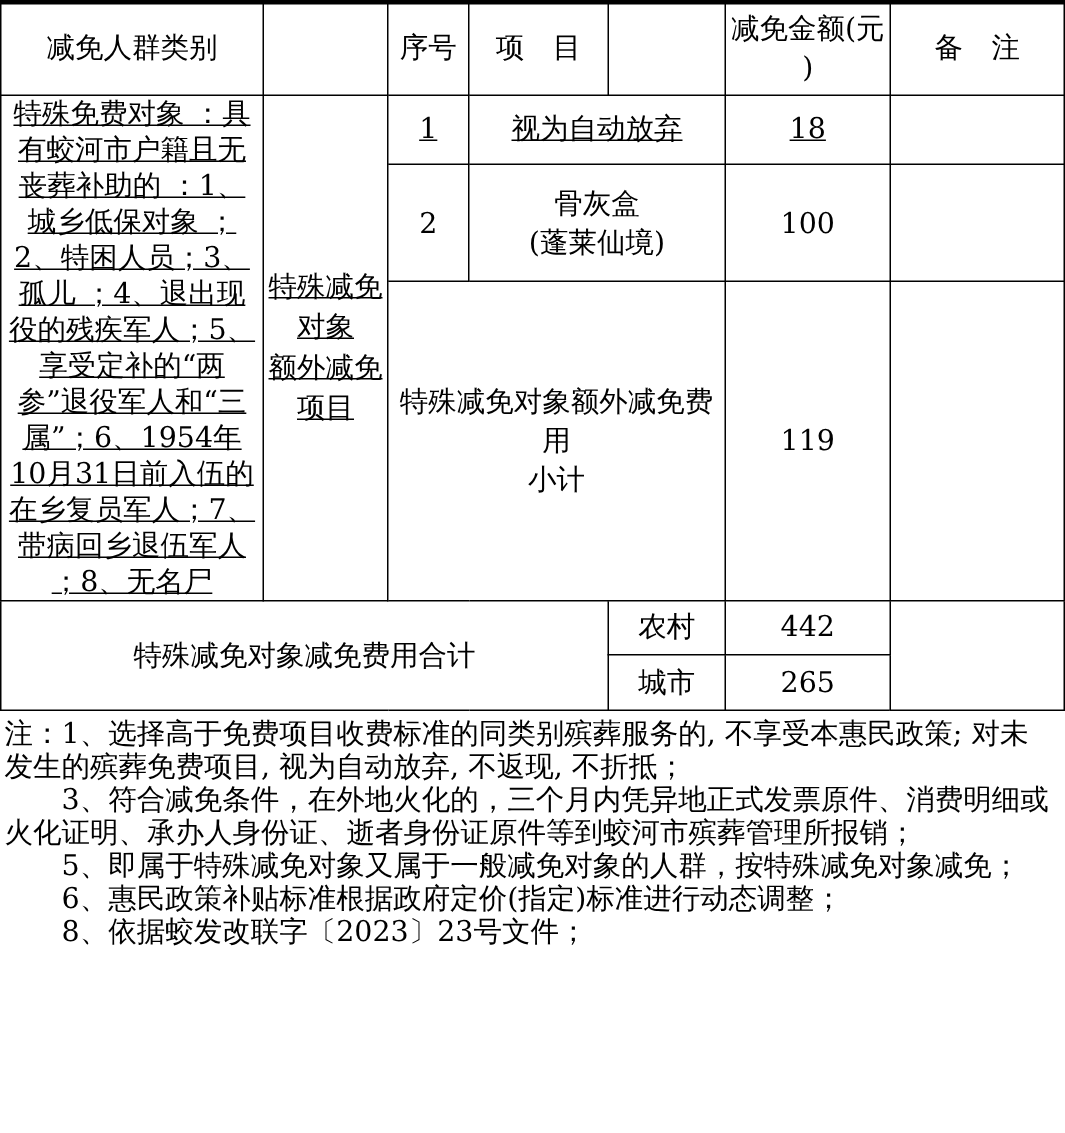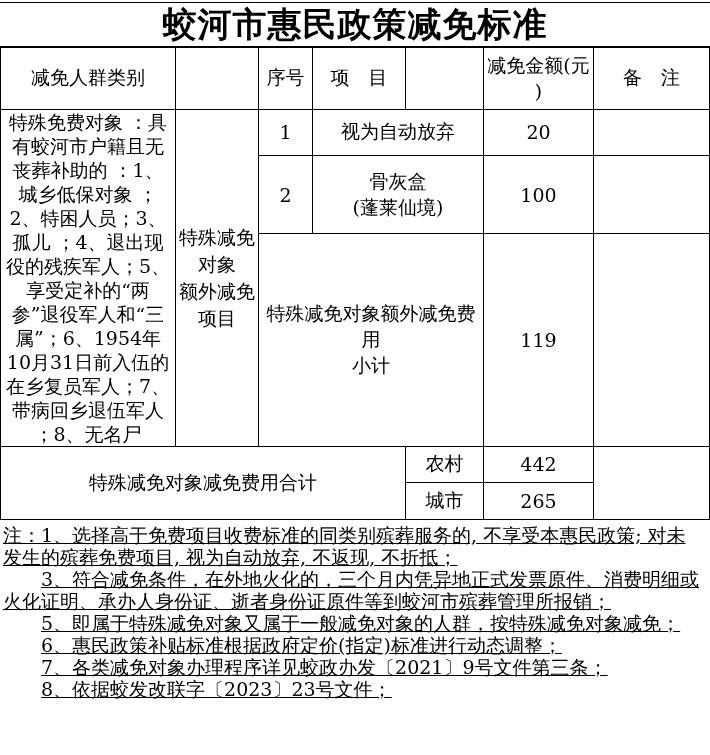--- a/index.html
+++ b/index.html
@@ -25,47 +25,46 @@
     border-top:2px solid #000;
   }
   table.policy-table td{
     border:1px solid #000;
     padding:0 2px;
     font-size:19px;
     text-align:center;vertical-align:middle;
     overflow:hidden;
   }
   tr.header-row{height:62px;}
-  tr.r1{height:42px;}
+  tr.r1{height:42px;text-decoration:underline;}
   tr.r2{height:70px;}
   tr.r3{height:191px;}
   tr.r4{height:36px;}
   tr.r5{height:37px;}
   td.left-head{text-align:left;padding-left:4px;margin-top:16px;}
   td.pop{
     text-align:left;vertical-align:middle;
     font-size:18px;line-height:24px;padding:2px 3px;
   }
   td.pre{white-space:pre-line;}
   td.group{line-height:27px;font-size:19px;}
   td.amount-head{line-height:26px;}
   .notes{
     padding:4px 6px 0 3px;
     font-size:19px;line-height:22px;
   }
-  .notes p{margin:0;padding:0;text-decoration:underline;}
+  .notes p{margin:0;padding:0;}
   .notes p.indent{text-indent:2em;}
 </style>
 </head>
 <body>
 
 <div class="page">
   <div class="top-rule"></div>
 
-  <h1 class="title">蛟河市惠民政策减免标准</h1>
 
   <table class="policy-table">
     <colgroup>
       <col style="width:175px">
       <col style="width:83px">
       <col style="width:54px">
       <col style="width:93px">
       <col style="width:78px">
       <col style="width:110px">
       <col style="width:116px">
@@ -83,21 +82,21 @@
       </tr>
 
       <tr class="r1">
         <td class="pop" rowspan="3">特殊免费对象 ：具有蛟河市户籍且无丧葬补助的 ：1、城乡低保对象 ；2、特困人员；3、孤儿 ；4、退出现役的残疾军人；5、享受定补的“两参”退役军人和“三属”；6、1954年10月31日前入伍的在乡复员军人；7、带病回乡退伍军人 ；8、无名尸</td>
         <td class="pre group" rowspan="3">特殊减免
 对象
 额外减免
 项目</td>
         <td>1</td>
         <td colspan="2">视为自动放弃</td>
-        <td>20</td>
+        <td>18</td>
         <td></td>
       </tr>
 
       <tr class="r2">
         <td>2</td>
         <td class="pre" colspan="2">骨灰盒
 (蓬莱仙境)</td>
         <td>100</td>
         <td></td>
       </tr>
@@ -121,17 +120,16 @@
         <td>265</td>
       </tr>
     </tbody>
   </table>
 
   <div class="notes">
     <p>注：1、选择高于免费项目收费标准的同类别殡葬服务的, 不享受本惠民政策; 对未发生的殡葬免费项目, 视为自动放弃, 不返现, 不折抵；</p>
     <p class="indent">3、符合减免条件，在外地火化的，三个月内凭异地正式发票原件、消费明细或火化证明、承办人身份证、逝者身份证原件等到蛟河市殡葬管理所报销；</p>
     <p class="indent">5、即属于特殊减免对象又属于一般减免对象的人群，按特殊减免对象减免；</p>
     <p class="indent">6、惠民政策补贴标准根据政府定价(指定)标准进行动态调整；</p>
-    <p class="indent">7、各类减免对象办理程序详见蛟政办发〔2021〕9号文件第三条；</p>
     <p class="indent">8、依据蛟发改联字〔2023〕23号文件；</p>
 
   </div>
 </div>
 
 </body></html>

